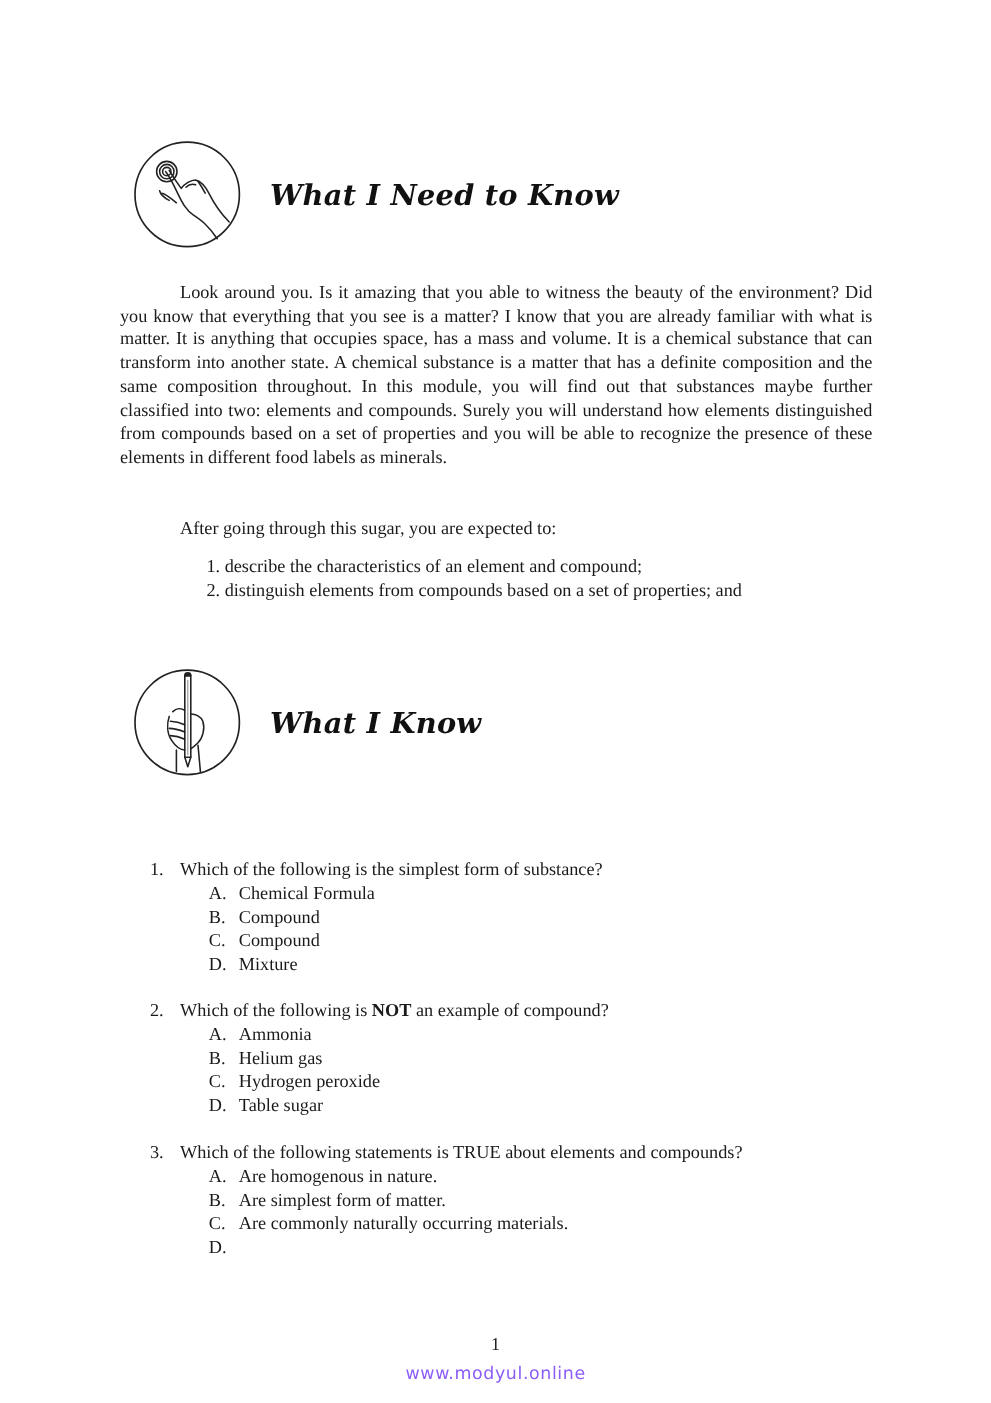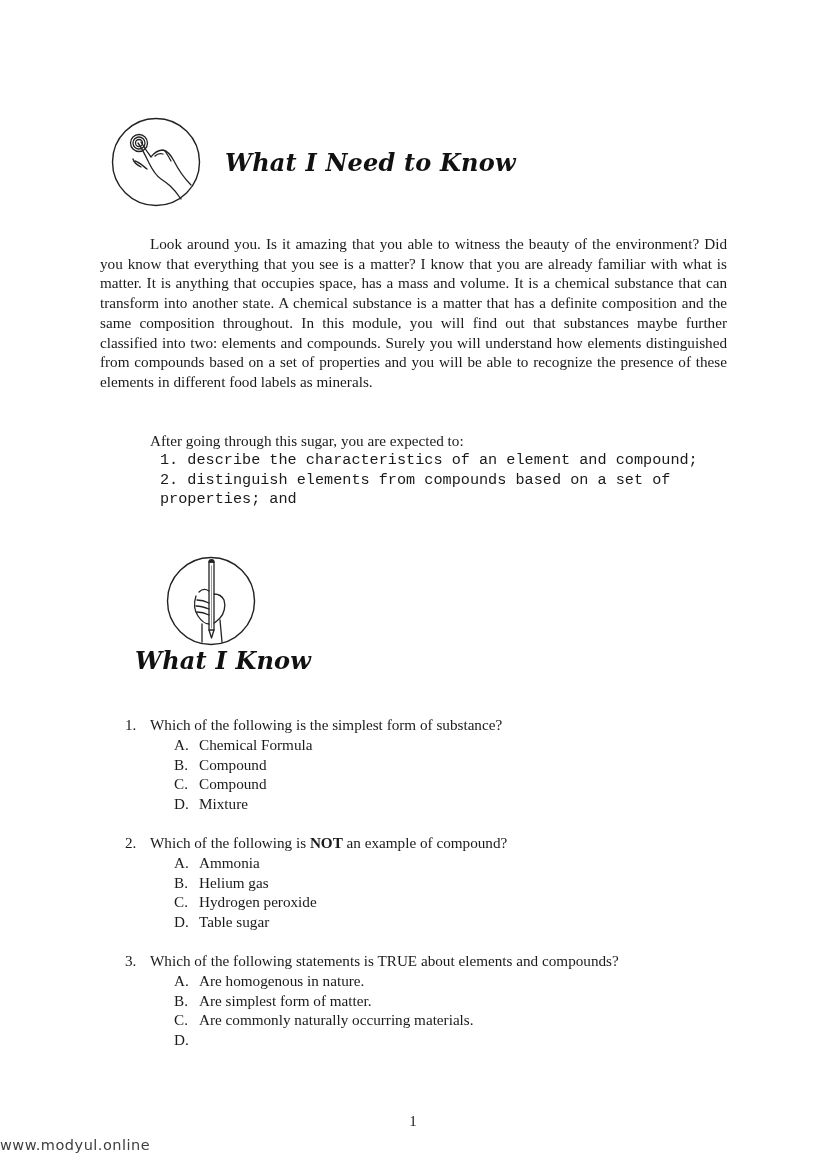--- a/index.html
+++ b/index.html
@@ -14,55 +14,55 @@
   .icon-circle { width: 90px; height: 90px; flex: 0 0 90px; }
   .icon-circle svg { width: 90px; height: 90px; display: block; }
   .section-title {
     margin-left: 24px;
     font-family: "DejaVu Serif", serif;
     font-weight: bold; font-style: italic;
     font-size: 24px; color: #111;
     letter-spacing: 0.2px;
   }
   #hdr1 { top: 104px; }
-  #hdr2 { top: 544px; flex-direction: column; }
+  #hdr2 { top: 544px; }
 
   .body-text {
     position: absolute; left: 100px; width: 627px;
     font-size: 13.6px; line-height: 19.7px;
     text-align: justify;
     font-family: "Liberation Serif", "DejaVu Serif", serif;
     font-size: 15.2px;
   }
   .intro-para { top: 222px; text-indent: 50px; }
 
   .objectives { position: absolute; left: 150px; top: 419px; width: 580px;
     font-family: "Liberation Serif", "DejaVu Serif", serif; font-size: 15.2px; line-height: 19.8px; }
-  .objectives ol { margin: 0; padding: 0; list-style: none; font-family: Liberation Mono, monospace; }
+  .objectives ol { margin: 12px; padding: 0; list-style: none; }
   .objectives li { padding-left: 10px; }
 
   .directions { position: absolute; left: 100px; top: 663px; width: 640px;
     font-family: "Liberation Serif", "DejaVu Serif", serif; font-size: 15.2px; line-height: 20px; }
   .directions b { font-weight: bold; }
 
   .question { position: absolute; left: 125px; width: 620px;
     font-family: "Liberation Serif", "DejaVu Serif", serif; font-size: 15.2px; line-height: 19.8px; }
   .q-stem { display: flex; }
   .q-num { width: 25px; flex: 0 0 25px; }
   .q-choices { margin: 0; padding: 0; list-style: none; }
   .q-choice { display: flex; padding-left: 49px; }
   .c-letter { width: 25px; flex: 0 0 25px; }
   #q1 { top: 703px; }
   #q2 { top: 821px; }
   #q3 { top: 939px; }
 
   .page-number { position: absolute; left: 0; width: 826px; top: 1101px; text-align: center;
     font-family: "Liberation Serif", serif; font-size: 15px; color: #222; }
-  .watermark { position: absolute; left: 0; width: 826px; top: 1125px; text-align: left;
-    font-family: "DejaVu Sans", sans-serif; font-size: 14.5px; color: #404040; letter-spacing: 0.5px; }
+  .watermark { position: absolute; left: 0; width: 826px; top: 1125px; text-align: center;
+    font-family: "DejaVu Sans", sans-serif; font-size: 14.5px; color: #8b5cf6; letter-spacing: 0.5px; }
 </style>
 </head>
 <body>
 
 <div class="page">
 
   <div class="section-header" id="hdr1">
     <div class="icon-circle">
       <svg viewBox="0 0 90 90" fill="none" stroke="#222" stroke-width="1.3" stroke-linecap="round" stroke-linejoin="round">
         <circle cx="45" cy="45" r="43.5" stroke-width="1.4"></circle>

